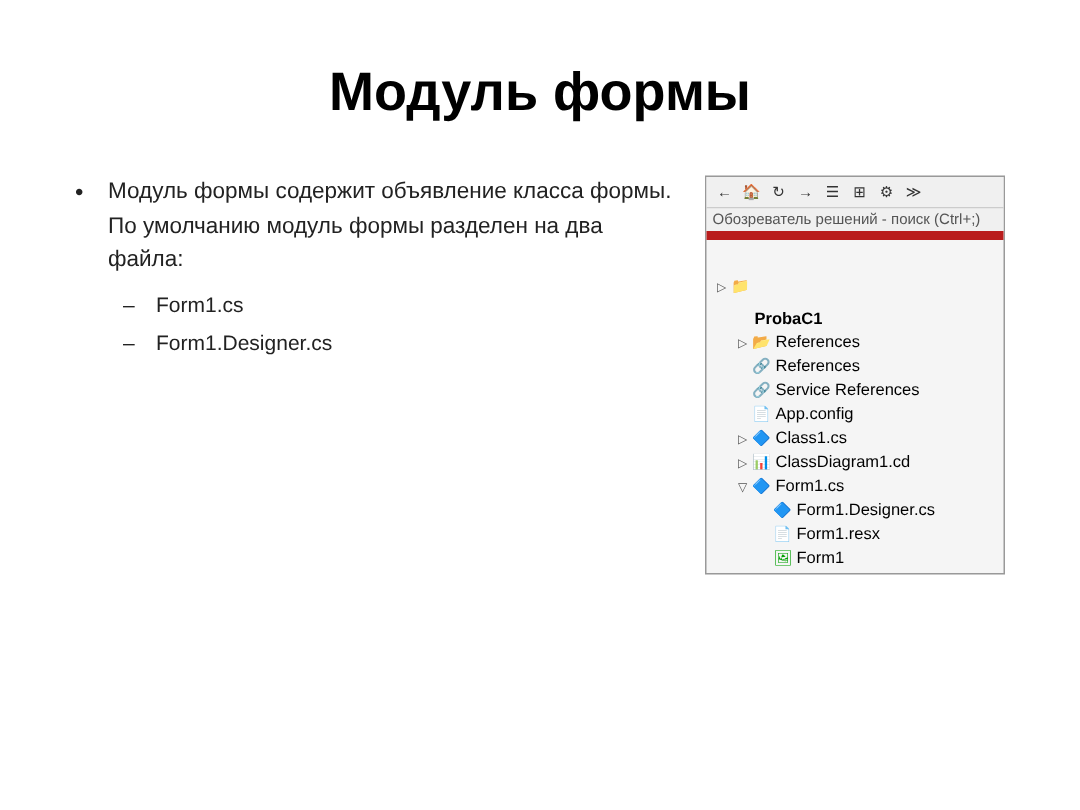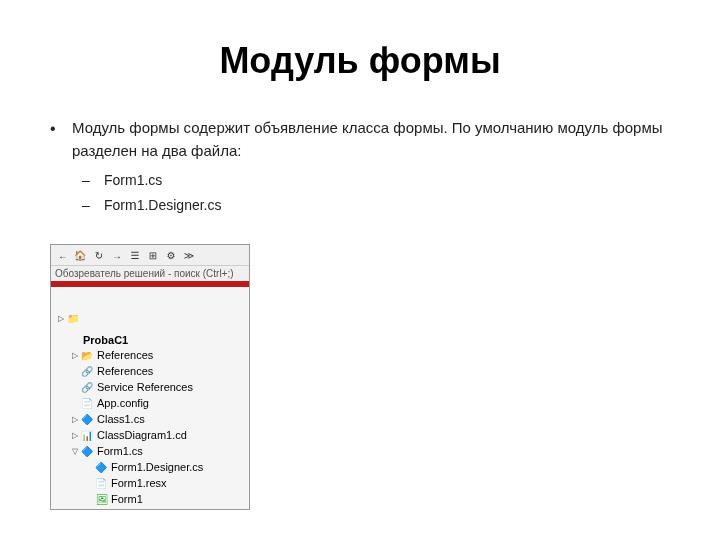--- a/index.html
+++ b/index.html
@@ -25,21 +25,21 @@
       font-size: 36px;
       font-weight: bold;
       text-align: center;
       color: #000;
       margin-bottom: 35px;
       font-family: Arial, sans-serif;
     }
 
     .content {
       display: flex;
-      flex-direction: column;
+      flex-direction: row;
       gap: 20px;
     }
 
     .text-section {
       flex: 1;
     }
 
     .bullet-list {
       list-style: none;
       padding: 0;

